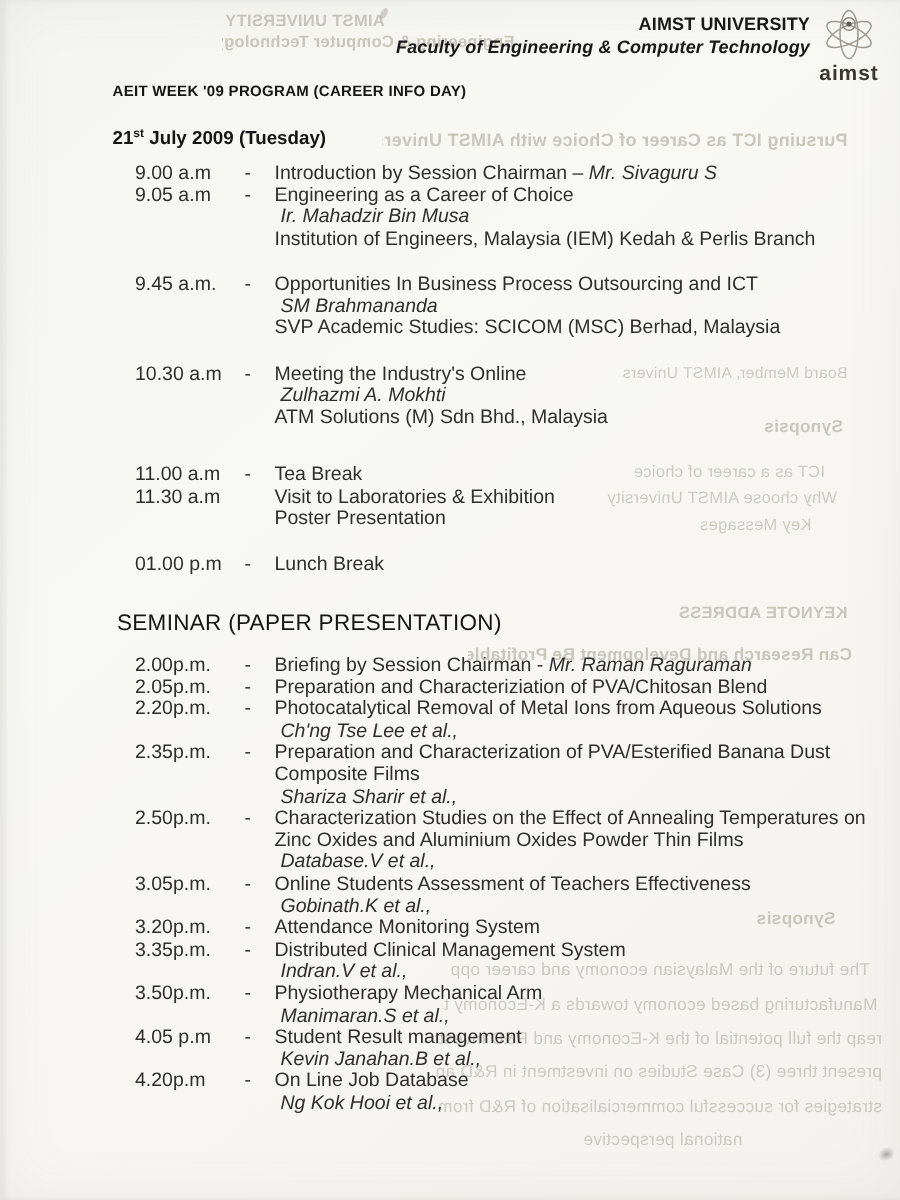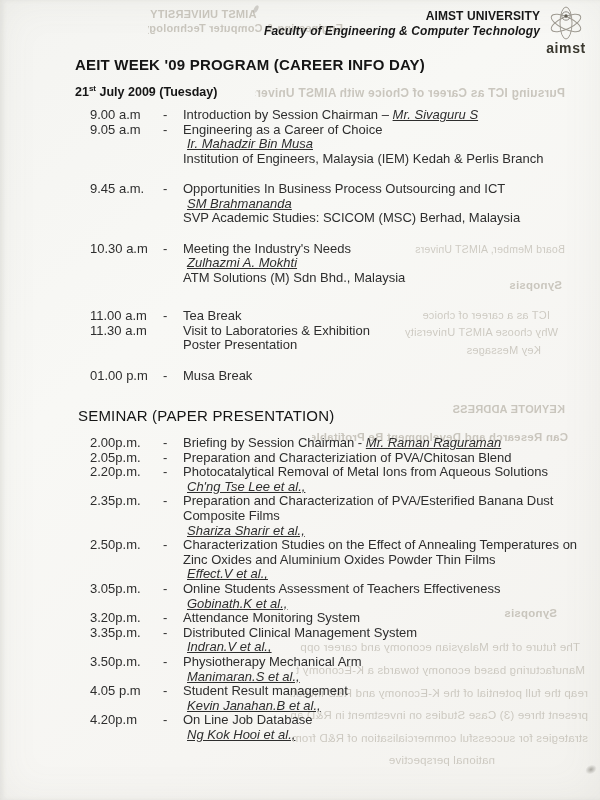--- a/index.html
+++ b/index.html
@@ -11,37 +11,37 @@
     box-shadow:inset 0 0 40px rgba(120,115,105,0.08), inset 3px 0 4px rgba(120,115,105,0.10);
   }
   
   .hdr{position:absolute;top:9px;right:60px;text-align:right;font-weight:bold;
        font-size:12px;line-height:15px;color:#181818;letter-spacing:.1px;}
   .hdr .faculty{font-style:italic;}
   .logo{position:absolute;top:4px;right:10px;width:48px;text-align:center;}
   .logo svg{display:block;margin:0 auto;}
   .logo-label{font-size:14px;color:#3a382f;margin-top:-2px;letter-spacing:.6px;font-weight:bold;}
   
-  .title{position:absolute;left:75px;top:56px;font-weight:bold;font-size:15px;color:#151515;letter-spacing:.2px;}
+  .title{position:absolute;left:75px;top:56px;font-weight:bold;font-size:10px;color:#151515;letter-spacing:.2px;}
   .date{position:absolute;left:75px;top:84px;font-weight:bold;font-size:12.5px;color:#151515;}
   .date sup{font-size:8px;}
   .sem-head{position:absolute;left:78px;top:407px;font-weight:normal;font-size:15px;color:#151515;letter-spacing:.2px;}
   
   .sched{position:absolute;left:90px;width:500px;font-size:13px;line-height:14.5px;color:#2e2e2e;}
   #morning-rows{top:108px;}
   #seminar-rows{top:436px;line-height:14.6px;}
   .row{display:flex;align-items:flex-start;}
   .row.sp-s{margin-top:16px;}
   .row.sp-l{margin-top:24px;}
   .t{width:64px;flex:none;white-space:nowrap;}
   .d{width:29px;flex:none;padding-left:9px;box-sizing:border-box;}
   .c{flex:1;min-width:0;}
   .ln{white-space:nowrap;}
   .ln.only-italic{padding-left:4px;}
-  .it{font-style:italic;text-decoration:underline;}
+  .it{font-style:italic;}
   
   .bleed{position:absolute;transform:scaleX(-1);color:#a59f92;opacity:.5;
          white-space:nowrap;overflow:hidden;letter-spacing:.2px;}
   .bleed.b{font-weight:bold;opacity:.55;}
   
   .smudge{position:absolute;left:585px;top:765px;width:12px;height:9px;border-radius:50%;
           background:radial-gradient(ellipse at center,rgba(115,112,104,.55),rgba(115,112,104,0) 70%);
           transform:rotate(-25deg);}
   .speck{position:absolute;left:254px;top:5px;width:4px;height:8px;border-radius:50%;
          background:rgba(140,136,126,.35);transform:rotate(28deg);}
@@ -119,21 +119,21 @@
         <div class="c">
           <div class="ln"><span>Opportunities In Business Process Outsourcing and ICT</span></div>
           <div class="ln only-italic"><span class="it">SM Brahmananda</span></div>
           <div class="ln"><span>SVP Academic Studies: SCICOM (MSC) Berhad, Malaysia</span></div>
         </div>
       </div>
       <div class="row sp-s">
         <span class="t">10.30 a.m</span>
         <span class="d">-</span>
         <div class="c">
-          <div class="ln"><span>Meeting the Industry's Needs</span></div>
+          <div class="ln"><span>Meeting the Industry's Online</span></div>
           <div class="ln only-italic"><span class="it">Zulhazmi A. Mokhti</span></div>
           <div class="ln"><span>ATM Solutions (M) Sdn Bhd., Malaysia</span></div>
         </div>
       </div>
       <div class="row sp-l">
         <span class="t">11.00 a.m</span>
         <span class="d">-</span>
         <div class="c">
           <div class="ln"><span>Tea Break</span></div>
         </div>
@@ -143,21 +143,21 @@
         <span class="d"></span>
         <div class="c">
           <div class="ln"><span>Visit to Laboratories &amp; Exhibition</span></div>
           <div class="ln"><span>Poster Presentation</span></div>
         </div>
       </div>
       <div class="row sp-s">
         <span class="t">01.00 p.m</span>
         <span class="d">-</span>
         <div class="c">
-          <div class="ln"><span>Musa Break</span></div>
+          <div class="ln"><span>Lunch Break</span></div>
         </div>
       </div>
     </div>
 
   <div class="sem-head">SEMINAR (PAPER PRESENTATION)</div>
   <div class="sched" id="seminar-rows">
       <div class="row">
         <span class="t">2.00p.m.</span>
         <span class="d">-</span>
         <div class="c">
@@ -187,21 +187,21 @@
           <div class="ln"><span>Composite Films</span></div>
           <div class="ln only-italic"><span class="it">Shariza Sharir et al.,</span></div>
         </div>
       </div>
       <div class="row">
         <span class="t">2.50p.m.</span>
         <span class="d">-</span>
         <div class="c">
           <div class="ln"><span>Characterization Studies on the Effect of Annealing Temperatures on</span></div>
           <div class="ln"><span>Zinc Oxides and Aluminium Oxides Powder Thin Films</span></div>
-          <div class="ln only-italic"><span class="it">Effect.V et al.,</span></div>
+          <div class="ln only-italic"><span class="it">Database.V et al.,</span></div>
         </div>
       </div>
       <div class="row">
         <span class="t">3.05p.m.</span>
         <span class="d">-</span>
         <div class="c">
           <div class="ln"><span>Online Students Assessment of Teachers Effectiveness</span></div>
           <div class="ln only-italic"><span class="it">Gobinath.K et al.,</span></div>
         </div>
       </div>

